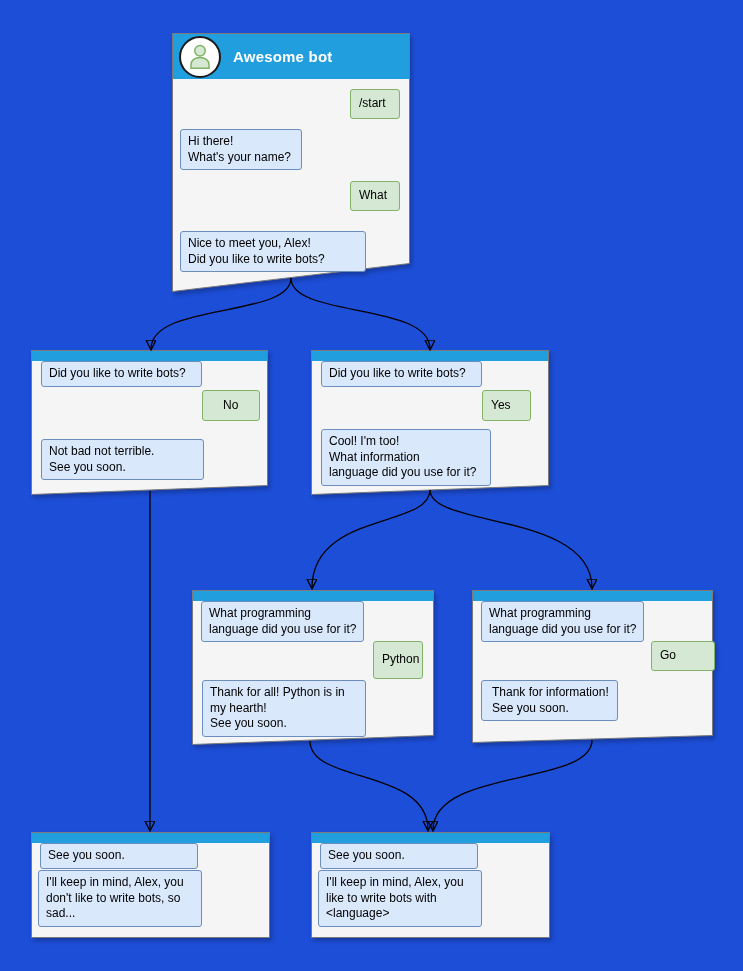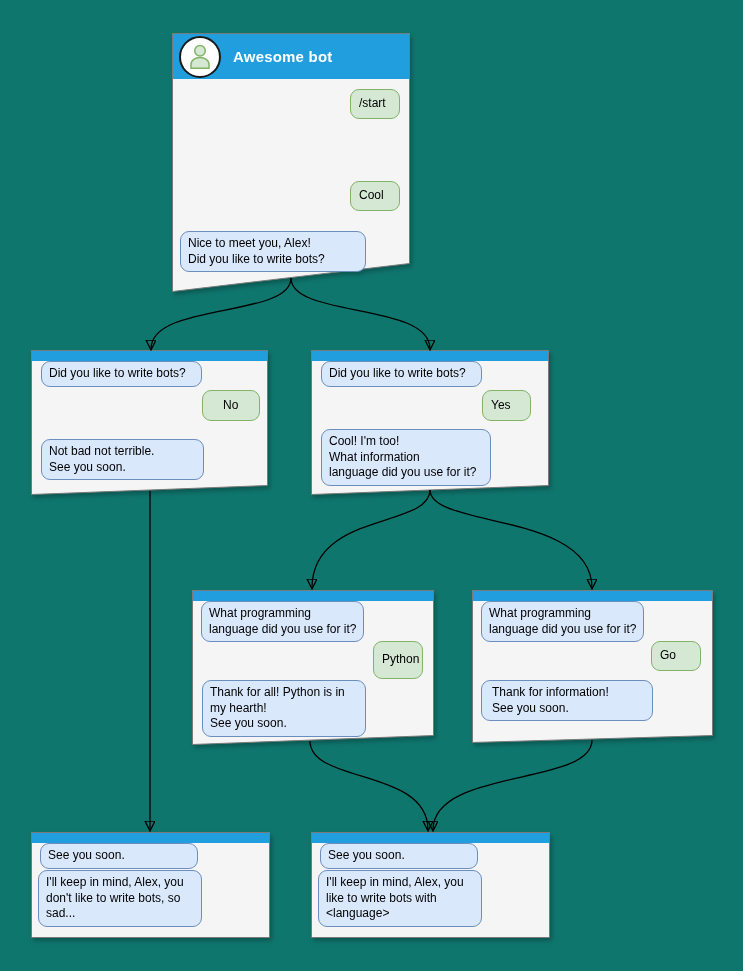--- a/index.html
+++ b/index.html
@@ -1,28 +1,28 @@
 <!DOCTYPE html>
 <html><head>
 <meta charset="utf-8">
 <style>
   html,body{margin:0;padding:0;background:#ffffff;}
   #canvas{
     position:relative;width:743px;height:971px;overflow:hidden;
-    background:#0f766e;
+    background:#1d4ed8;
     font-family:"Liberation Sans", sans-serif;
   }
   .chatbox{position:absolute;filter:drop-shadow(2px 3px 2px rgba(0,0,0,0.25));}
   .frame{position:absolute;left:0;top:0;overflow:visible;display:block;}
   .titlebar{position:absolute;left:1px;top:1px;right:1px;background:#209ede;display:flex;align-items:center;z-index:2;}
   .titlebar.main{height:45px;}
   .titlebar.thin{height:10px;}
   .avatar{width:42px;height:42px;border-radius:50%;background:#ffffff;border:2px solid #1a1a1a;margin-left:6px;box-sizing:border-box;display:flex;align-items:center;justify-content:center;}
   .title{color:#ffffff;font-weight:bold;font-size:15px;margin-left:12px;letter-spacing:.2px;}
-  .bubble{position:absolute;box-sizing:border-box;border-radius:9px;font-size:12px;line-height:1.3;white-space:pre;z-index:3;color:#000000;}
+  .bubble{position:absolute;box-sizing:border-box;border-radius:3px;font-size:12px;line-height:1.3;white-space:pre;z-index:3;color:#000000;}
   .bubble.bot{background:#dae8fc;border:1px solid #6c8ebf;padding:4px 7px;}
   .bubble.user{background:#d5e8d4;border:1px solid #82b366;padding:0 8px;display:flex;align-items:center;}
   #arrows{position:absolute;left:0;top:0;z-index:4;pointer-events:none;}
   #arrows path{fill:none;stroke:#000000;stroke-width:1.3;}
 </style>
 </head>
 <body>
 
 <div id="canvas">
 
@@ -33,21 +33,23 @@
     <div class="titlebar main">
       <div class="avatar">
         <svg width="30" height="30" viewBox="0 0 24 24">
           <circle cx="12" cy="7" r="4.2" fill="#d5e8d4" stroke="#82b366" stroke-width="1.2"></circle>
           <path d="M4.8,21 v-3 c0,-3.6 3.4,-5.6 7.2,-5.6 s7.2,2 7.2,5.6 v3 z" fill="#d5e8d4" stroke="#82b366" stroke-width="1.2"></path>
         </svg>
       </div>
       <div class="title">Awesome bot</div>
     </div>
     <div class="bubble user" style="left:178px;top:56px;width:50px;height:30px;">/start</div>
-    <div class="bubble user" style="left:178px;top:148px;width:50px;height:30px;">Cool</div>
+    <div class="bubble bot" style="left:8px;top:96px;width:122px;">Hi there!
+What's your name?</div>
+    <div class="bubble user" style="left:178px;top:148px;width:50px;height:30px;">What</div>
     <div class="bubble bot" style="left:8px;top:198px;width:186px;">Nice to meet you, Alex!
 Did you like to write bots?</div>
   </div>
 
   <div class="chatbox" style="left:31px;top:350px;width:237px;height:145px;">
     <svg class="frame" width="237" height="145">
       <polygon points="0.5,0.5 236.5,0.5 236.5,135.5 0.5,144.5" fill="#f5f5f5" stroke="#7a7a7a" stroke-width="1"></polygon>
     </svg>
     <div class="titlebar thin"></div>
     <div class="bubble bot" style="left:10px;top:11px;width:161px;">Did you like to write bots?</div>
@@ -81,22 +83,22 @@
 See you soon.</div>
   </div>
 
   <div class="chatbox" style="left:472px;top:590px;width:241px;height:153px;">
     <svg class="frame" width="241" height="153">
       <polygon points="0.5,0.5 240.5,0.5 240.5,145.5 0.5,152.5" fill="#f5f5f5" stroke="#7a7a7a" stroke-width="1"></polygon>
     </svg>
     <div class="titlebar thin"></div>
     <div class="bubble bot" style="left:9px;top:11px;width:163px;">What programming
 language did you use for it?</div>
-    <div class="bubble user" style="left:179px;top:51px;width:50px;height:30px;">Go</div>
-    <div class="bubble bot" style="left:9px;top:90px;width:172px;padding-left:10px;">Thank for information!
+    <div class="bubble user" style="left:179px;top:51px;width:64px;height:30px;">Go</div>
+    <div class="bubble bot" style="left:9px;top:90px;width:137px;padding-left:10px;">Thank for information!
 See you soon.</div>
   </div>
 
   <div class="chatbox" style="left:31px;top:832px;width:239px;height:106px;">
     <svg class="frame" width="239" height="106">
       <polygon points="0.5,0.5 238.5,0.5 238.5,105.5 0.5,105.5" fill="#f5f5f5" stroke="#7a7a7a" stroke-width="1"></polygon>
     </svg>
     <div class="titlebar thin"></div>
     <div class="bubble bot" style="left:9px;top:11px;width:158px;">See you soon.</div>
     <div class="bubble bot" style="left:7px;top:38px;width:164px;">I'll keep in mind, Alex, you

